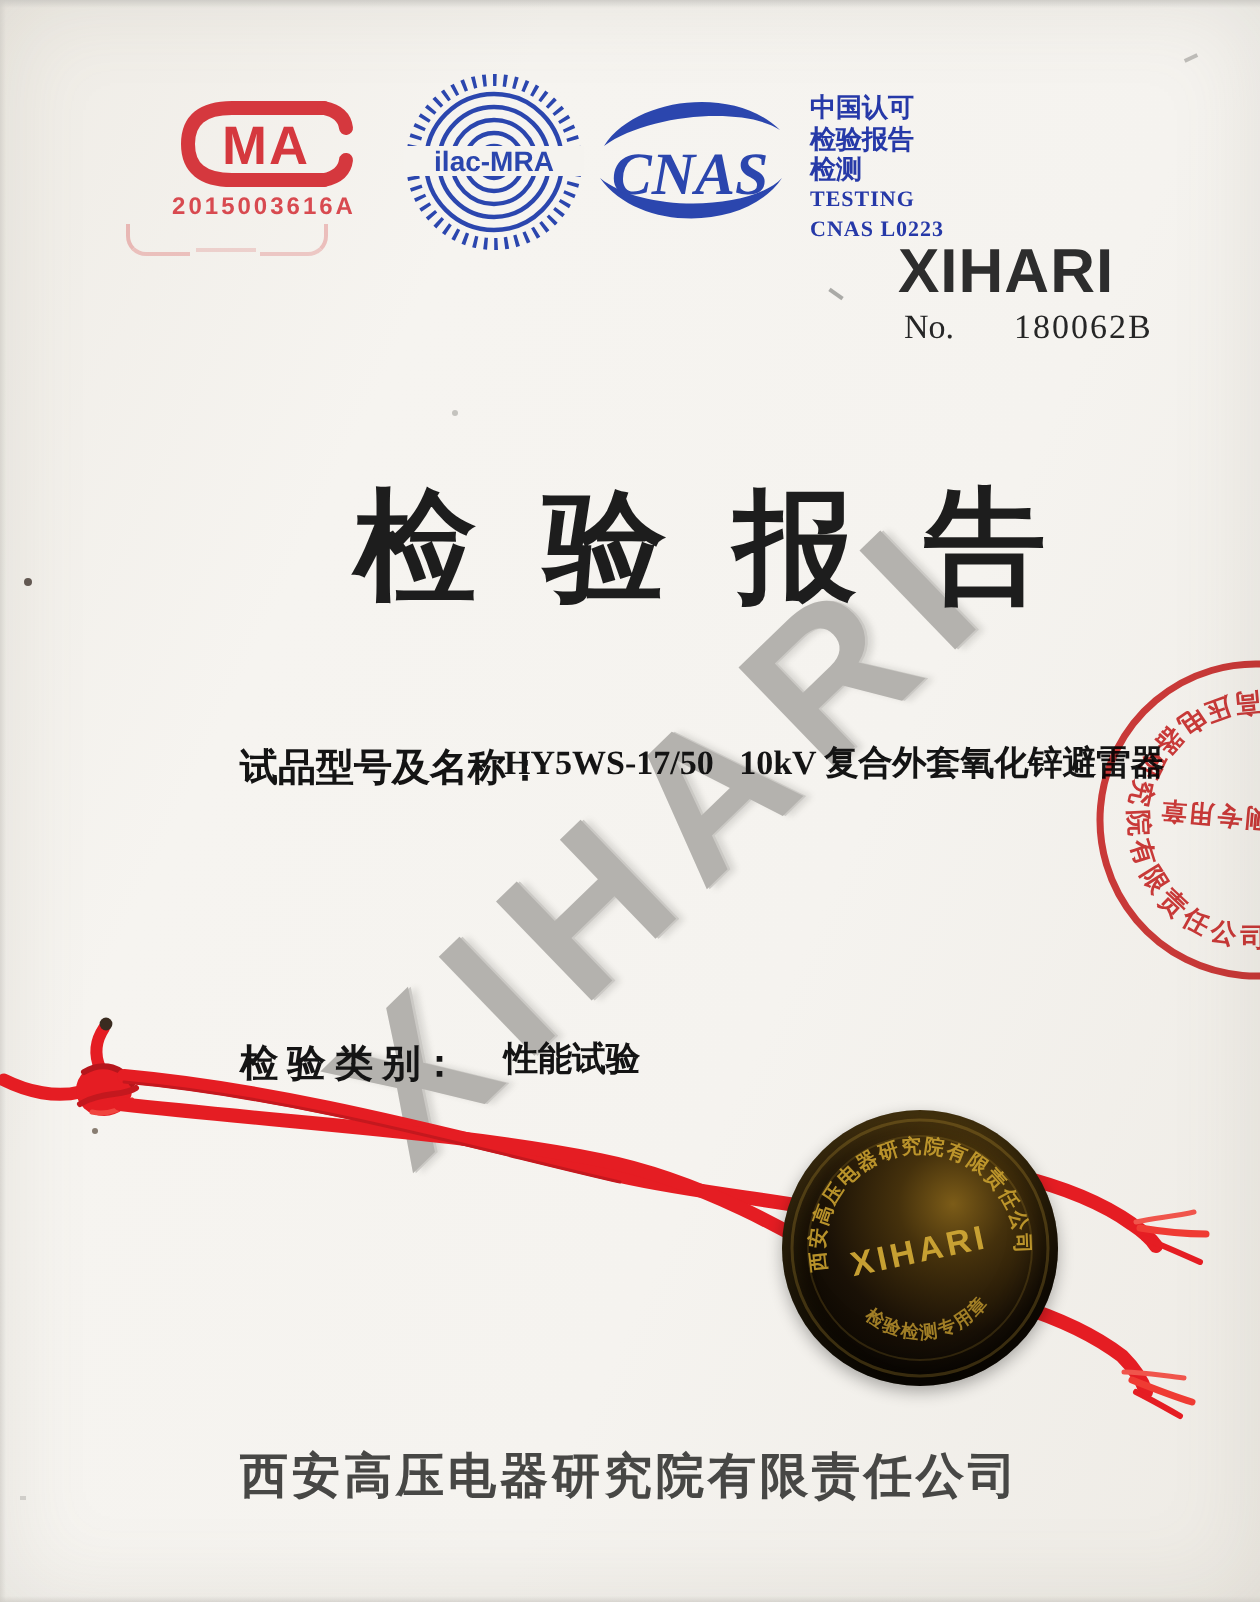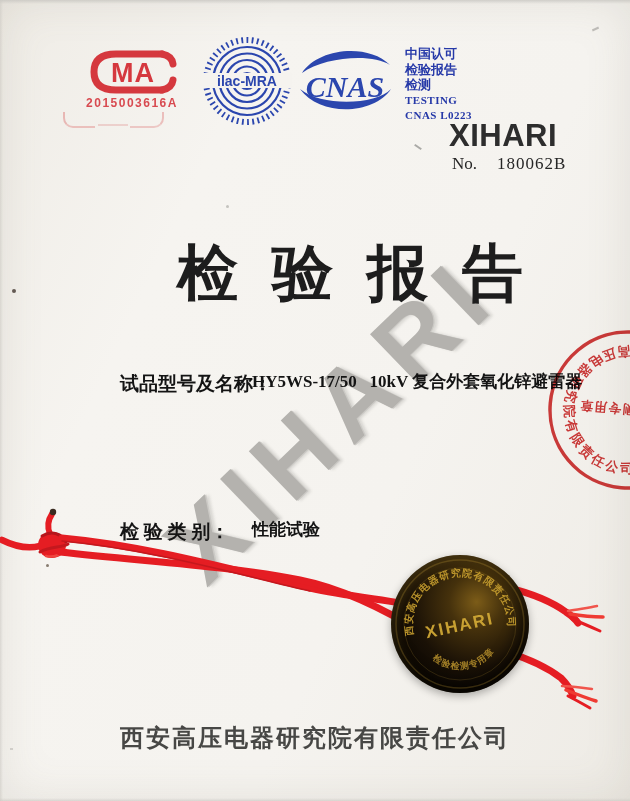--- a/index.html
+++ b/index.html
@@ -36,21 +36,21 @@
   .ilac{position:absolute;left:202px;top:34px;z-index:2;}
   .cnas{position:absolute;left:296px;top:44px;z-index:2;}
 
   .accred{position:absolute;left:405px;top:46px;z-index:2;color:#2639a8;
     font-family:Liberation Serif, serif;font-weight:700;font-size:13px;line-height:15.5px;}
   .accred .en{font-size:11px;letter-spacing:.5px;}
 
   .brand{position:absolute;left:449px;top:118px;z-index:2;
     font-family:"Liberation Sans",sans-serif;font-weight:900;font-size:31px;letter-spacing:.5px;color:#2d2d2d;}
   .report-no{position:absolute;left:452px;top:154px;z-index:2;font-size:17px;color:#262626;}
-  .report-no .no-val{margin-left:20px;letter-spacing:1px;}
+  .report-no .no-val{margin-left:30px;letter-spacing:1px;}
 
   
   .title{
     position:absolute;left:177px;top:233px;z-index:2;margin:0;
     font-family:"Liberation Sans",sans-serif;font-weight:900;font-size:61px;letter-spacing:34px;
     color:#1d1d1d;white-space:nowrap;
   }
 
   
   .flabel{position:absolute;left:120px;z-index:2;font-weight:700;font-size:19px;color:#141414;white-space:pre;}

